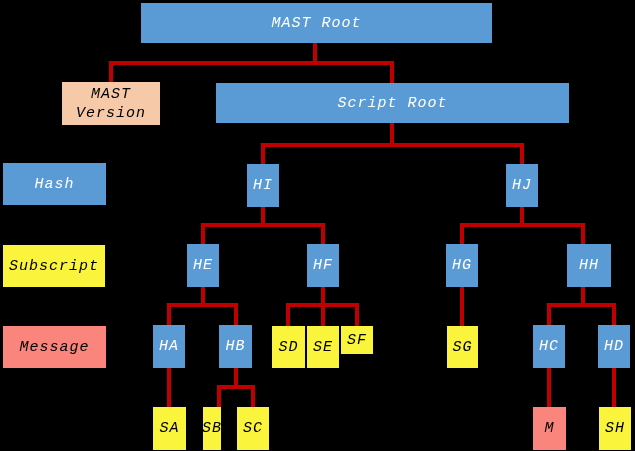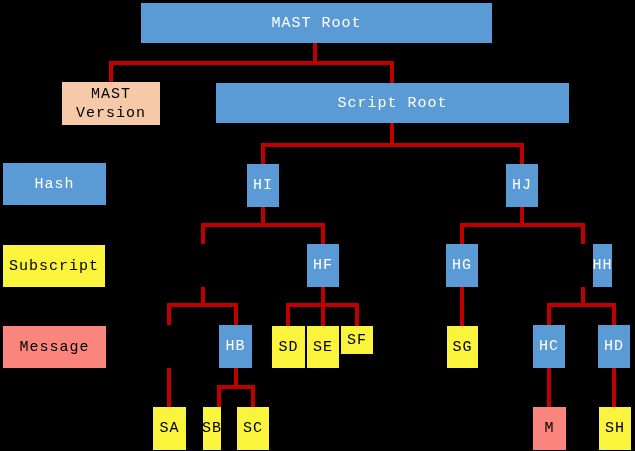--- a/index.html
+++ b/index.html
@@ -17,20 +17,21 @@
     display: flex;
     flex-direction: column;
     align-items: center;
     justify-content: center;
     box-sizing: border-box;
     font-size: 15px;
     letter-spacing: 1px;
     line-height: 19px;
     white-space: nowrap;
     text-align: center;
+    font-style: italic;
   }
   .node.hash    { background: var(--hash);      color: var(--text_on_blue); }
   .node.subscript { background: var(--subscript); color: var(--text_on_light); }
   .node.message { background: var(--message);   color: var(--text_on_light); }
   .node.version { background: var(--version);   color: var(--text_on_light); }
   .line {
     position: absolute;
     background: var(--line);
   }
 </style>
@@ -92,28 +93,34 @@
     </div>
     <div class="node message" style="left: 3px; top: 326px; width: 103px; height: 42px;">
       <div>Message</div>
     </div>
     <div class="node hash" style="left: 247px; top: 164px; width: 32px; height: 43px;">
       <div>HI</div>
     </div>
     <div class="node hash" style="left: 506px; top: 164px; width: 32px; height: 43px;">
       <div>HJ</div>
     </div>
+    <div class="node hash" style="left: 187px; top: 244px; width: 32px; height: 43px;">
+      <div>HE</div>
+    </div>
     <div class="node hash" style="left: 307px; top: 244px; width: 32px; height: 43px;">
       <div>HF</div>
     </div>
     <div class="node hash" style="left: 446px; top: 244px; width: 32px; height: 43px;">
       <div>HG</div>
     </div>
-    <div class="node hash" style="left: 593px; top: 244px; width: 19px; height: 43px;">
+    <div class="node hash" style="left: 567px; top: 244px; width: 44px; height: 43px;">
       <div>HH</div>
+    </div>
+    <div class="node hash" style="left: 153px; top: 325px; width: 32px; height: 43px;">
+      <div>HA</div>
     </div>
     <div class="node hash" style="left: 219px; top: 325px; width: 33px; height: 43px;">
       <div>HB</div>
     </div>
     <div class="node subscript" style="left: 272px; top: 326px; width: 33px; height: 42px;">
       <div>SD</div>
     </div>
     <div class="node subscript" style="left: 307px; top: 326px; width: 32px; height: 42px;">
       <div>SE</div>
     </div>

